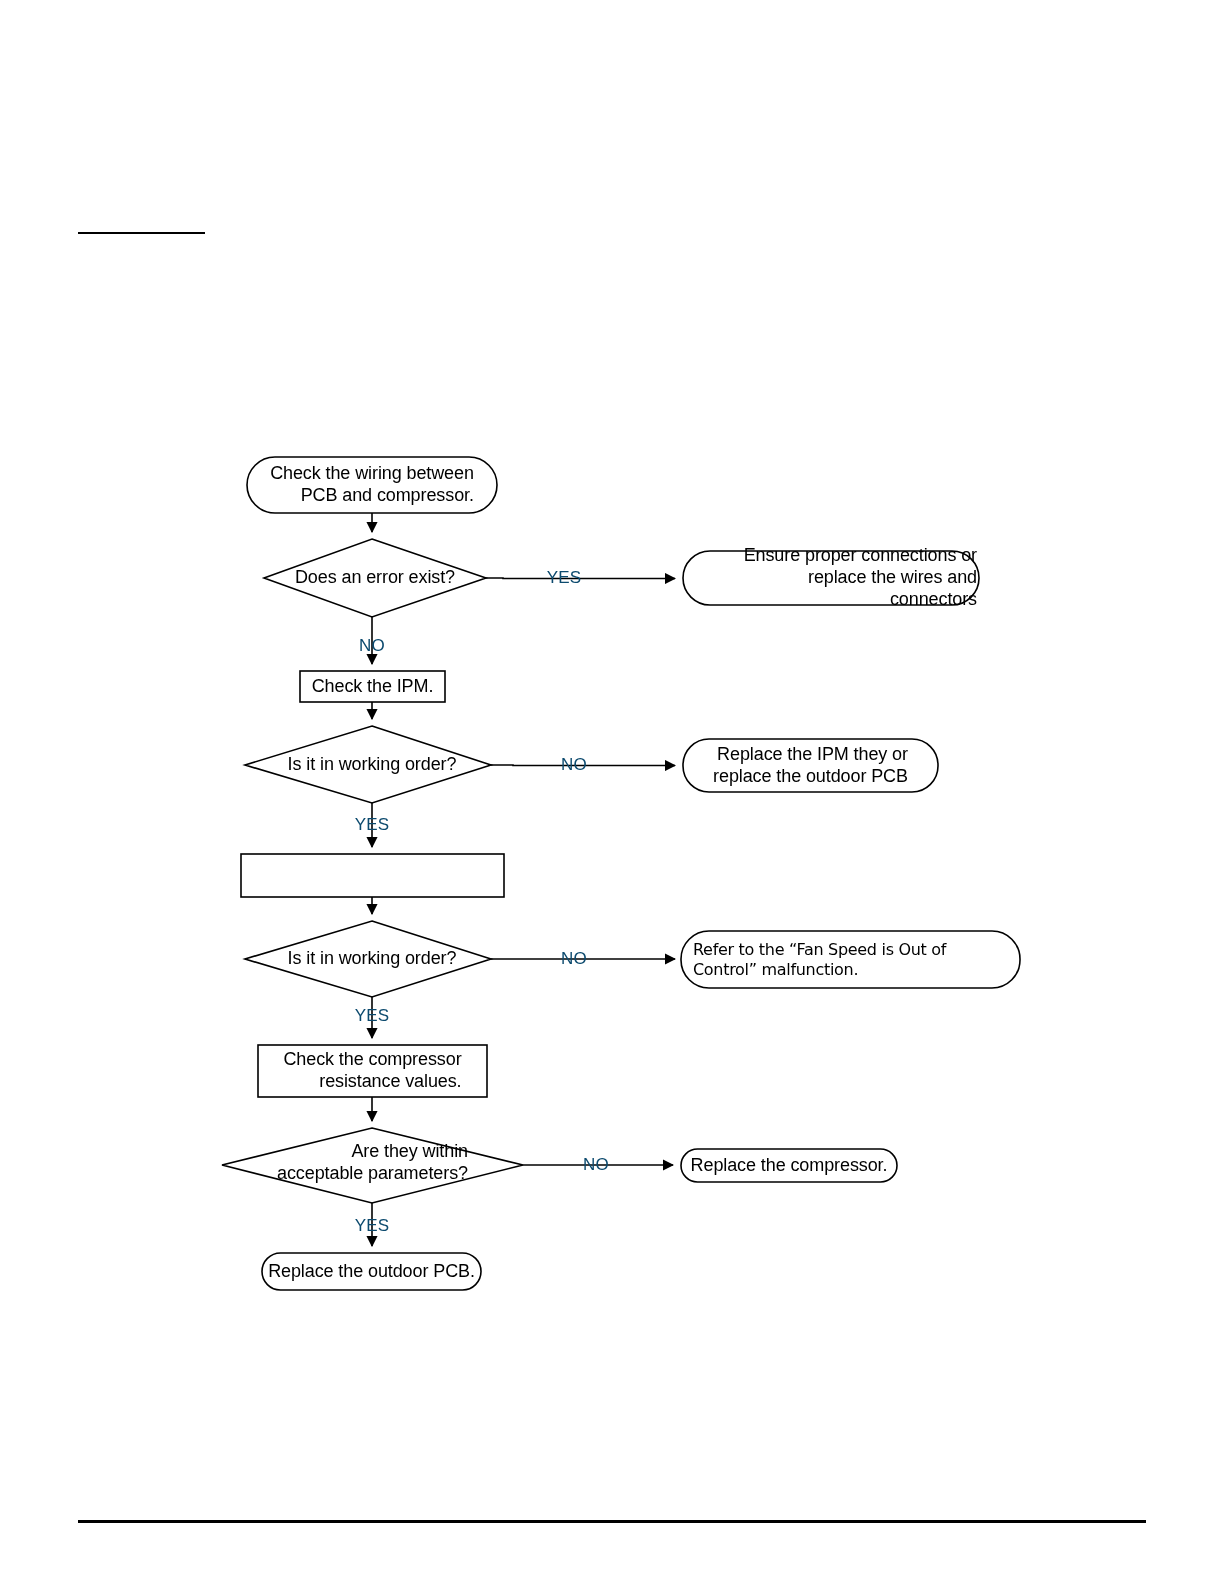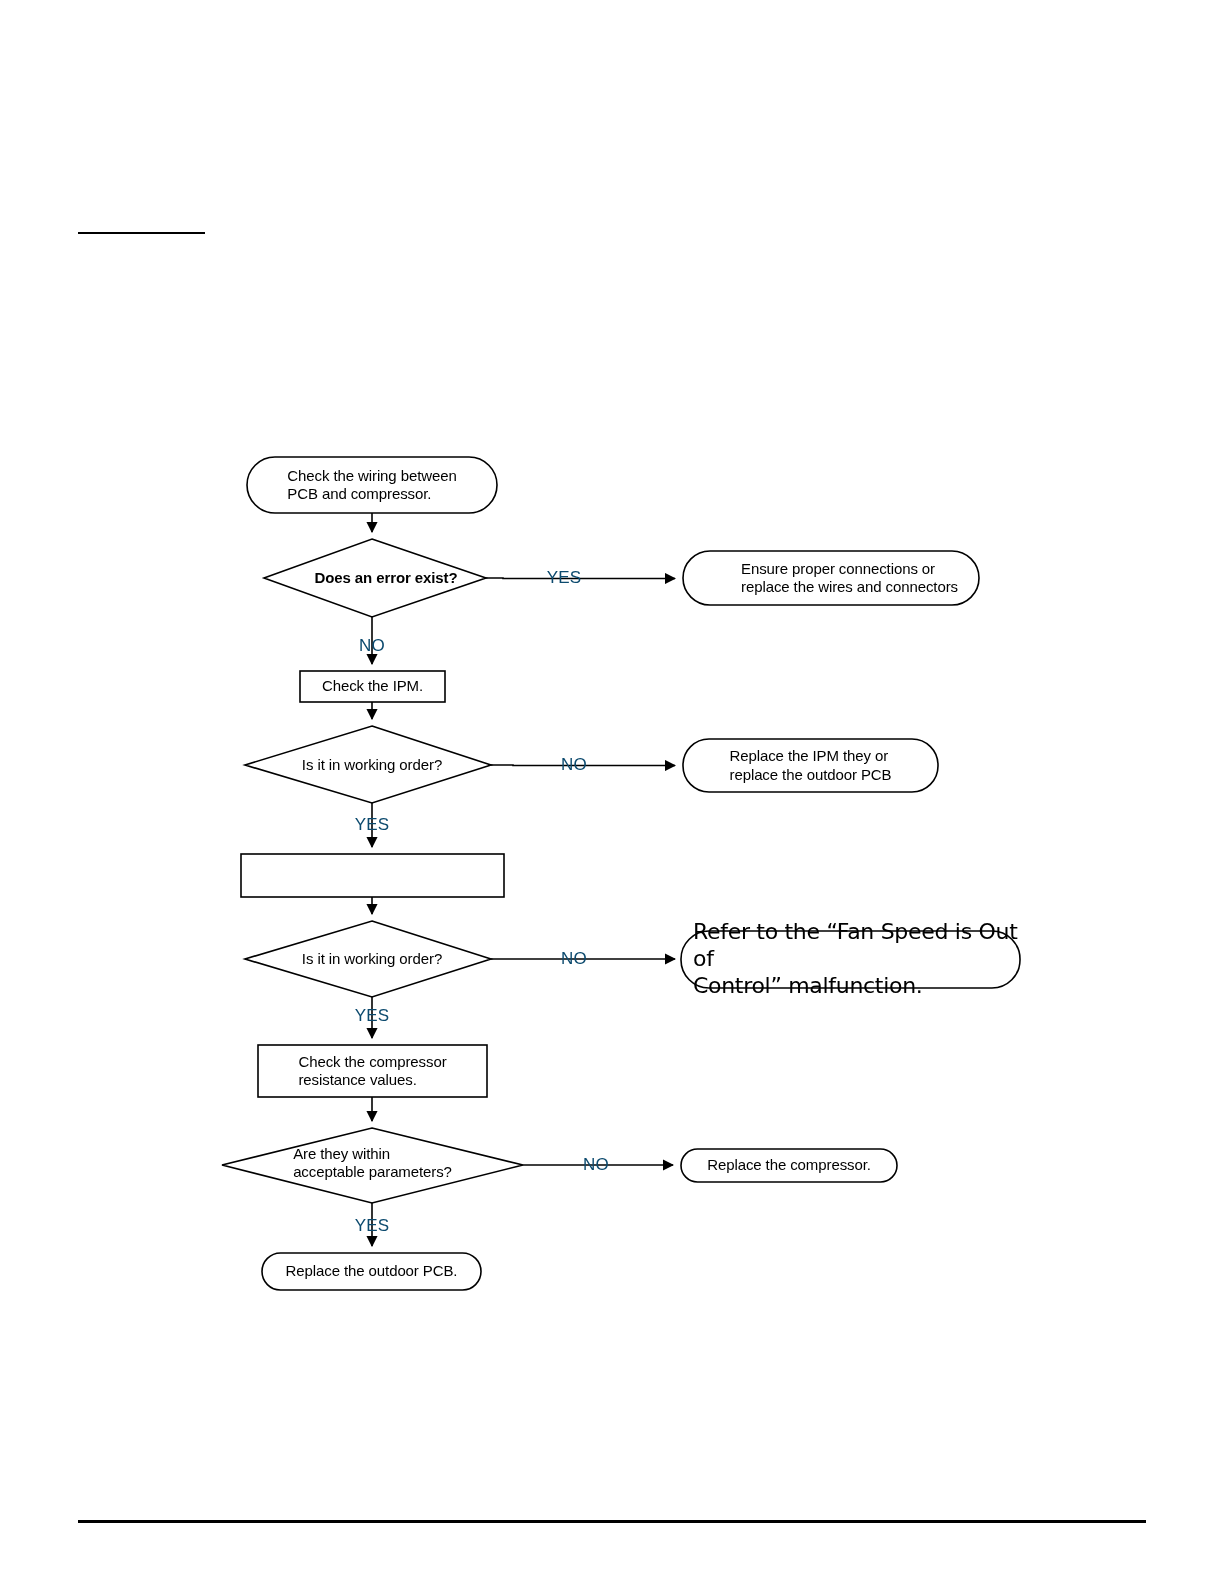--- a/index.html
+++ b/index.html
@@ -52,23 +52,23 @@
     height: 1584px;
     pointer-events: none;
   }
 
   
   .node-text {
     position: absolute;
     display: flex;
     align-items: center;
     justify-content: center;
-    text-align: left;
+    text-align: right;
     line-height: 1.22;
-    font-size: 15px;
+    font-size: 18px;
     color: #000;
     letter-spacing: -0.1px;
     box-sizing: border-box;
   }
   .node-text.left {
     text-align: left;
     justify-content: flex-start;
   }
   .node-text .l2 { display: block; }
 
@@ -78,21 +78,21 @@
     font-size: 17px;
     color: #0c4a6e;
     text-align: center;
     letter-spacing: 0.2px;
     white-space: nowrap;
   }
 
   
   .alt-face {
     font-family: "DejaVu Sans", sans-serif;
-    font-size: 22px;
+    font-size: 16px;
     letter-spacing: -0.3px;
   }
 </style>
 </head>
 <body>
 
 <div id="page">
 
   <div class="rule" id="heading-rule"></div>
   <div class="rule" id="footer-rule"></div>
@@ -158,21 +158,21 @@
     </g>
   </svg>
 
   <div class="node-text" style="left:247px; top:457px; width:250px; height:56px;">
     <span>
       <span>Check the wiring between</span><br>
       <span class="l2">PCB and compressor.</span>
     </span>
   </div>
 
-  <div class="node-text" style="left:275px; top:558px; width:222px; height:40px;font-weight:bold;">
+  <div class="node-text" style="left:264px; top:558px; width:222px; height:40px;">
     <span>Does an error exist?</span>
   </div>
 
   <div class="node-text" style="left:685px; top:551px; width:292px; height:54px;padding-left:37px;">
     <span>
       <span>Ensure proper connections  or</span><br>
       <span class="l2">replace the wires and connectors</span>
     </span>
   </div>
 

